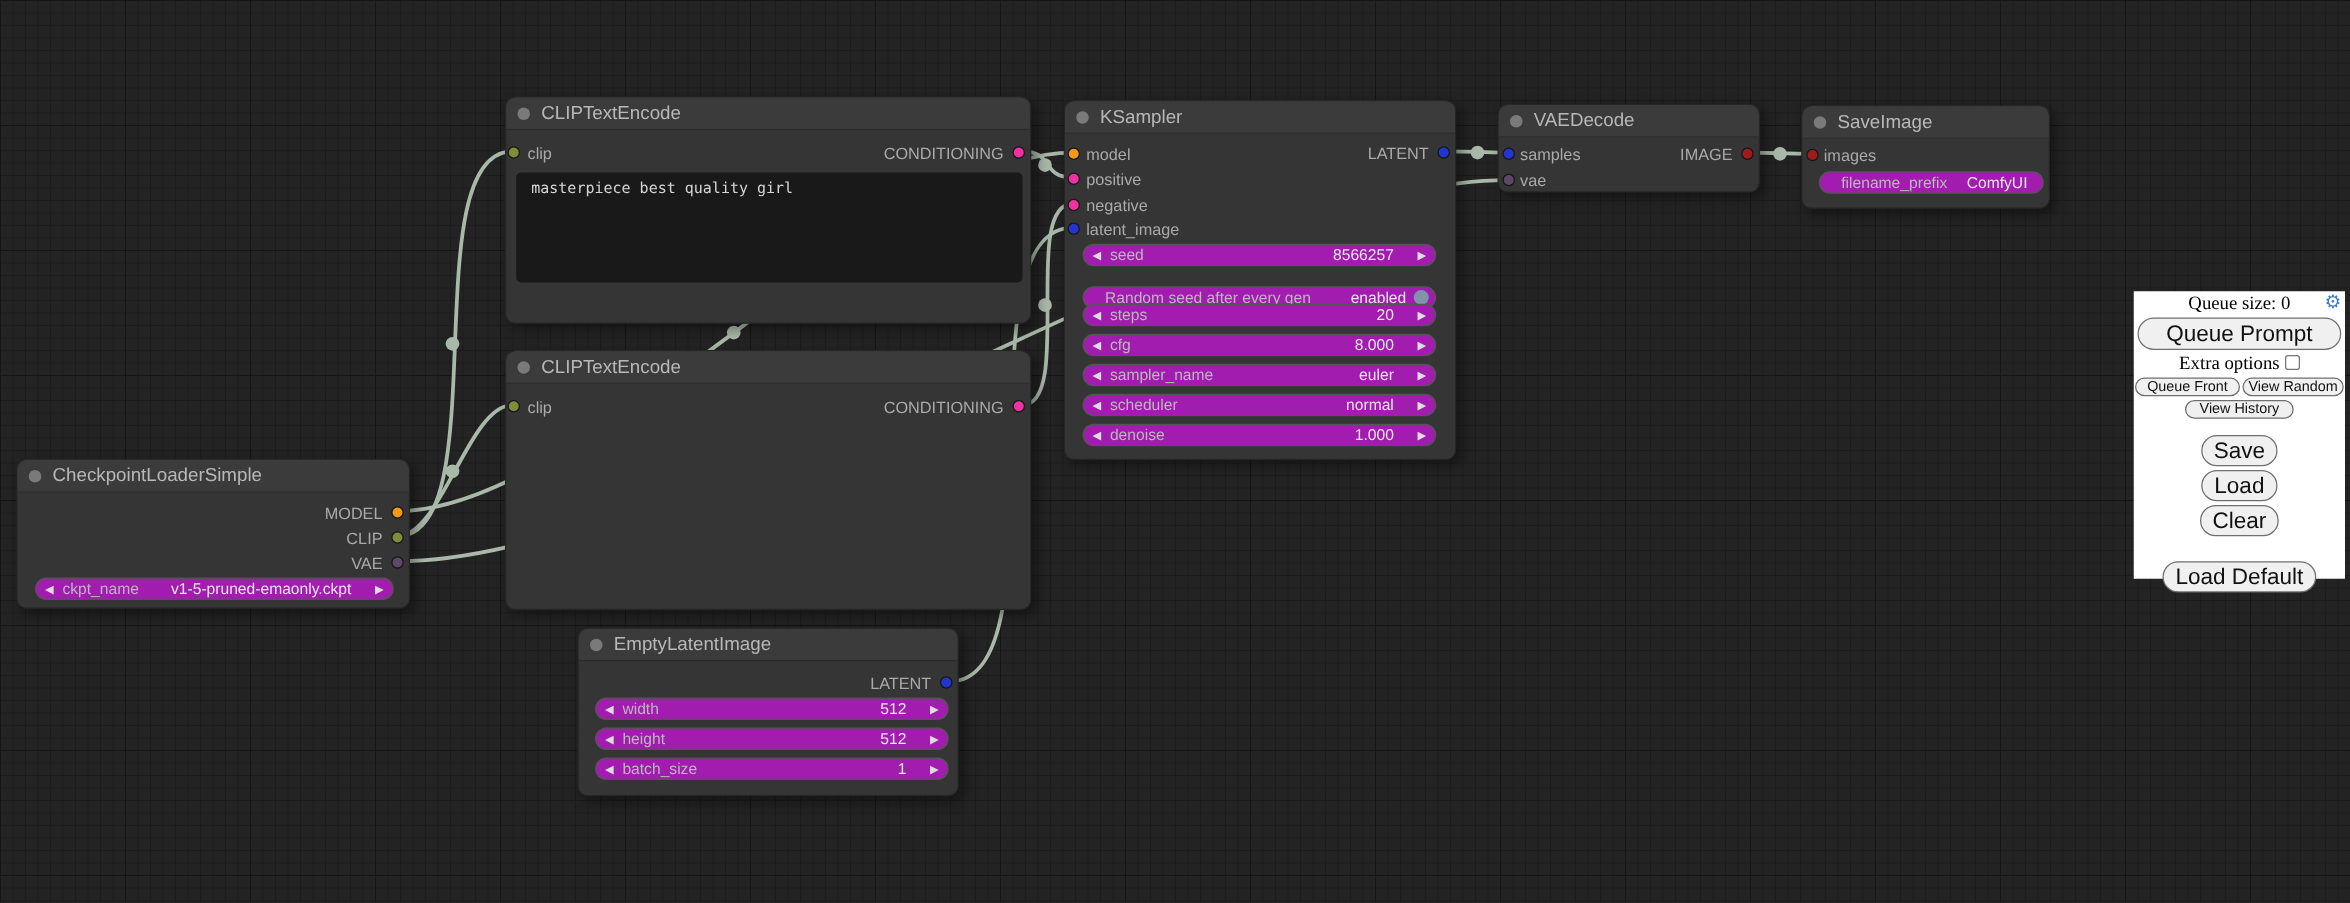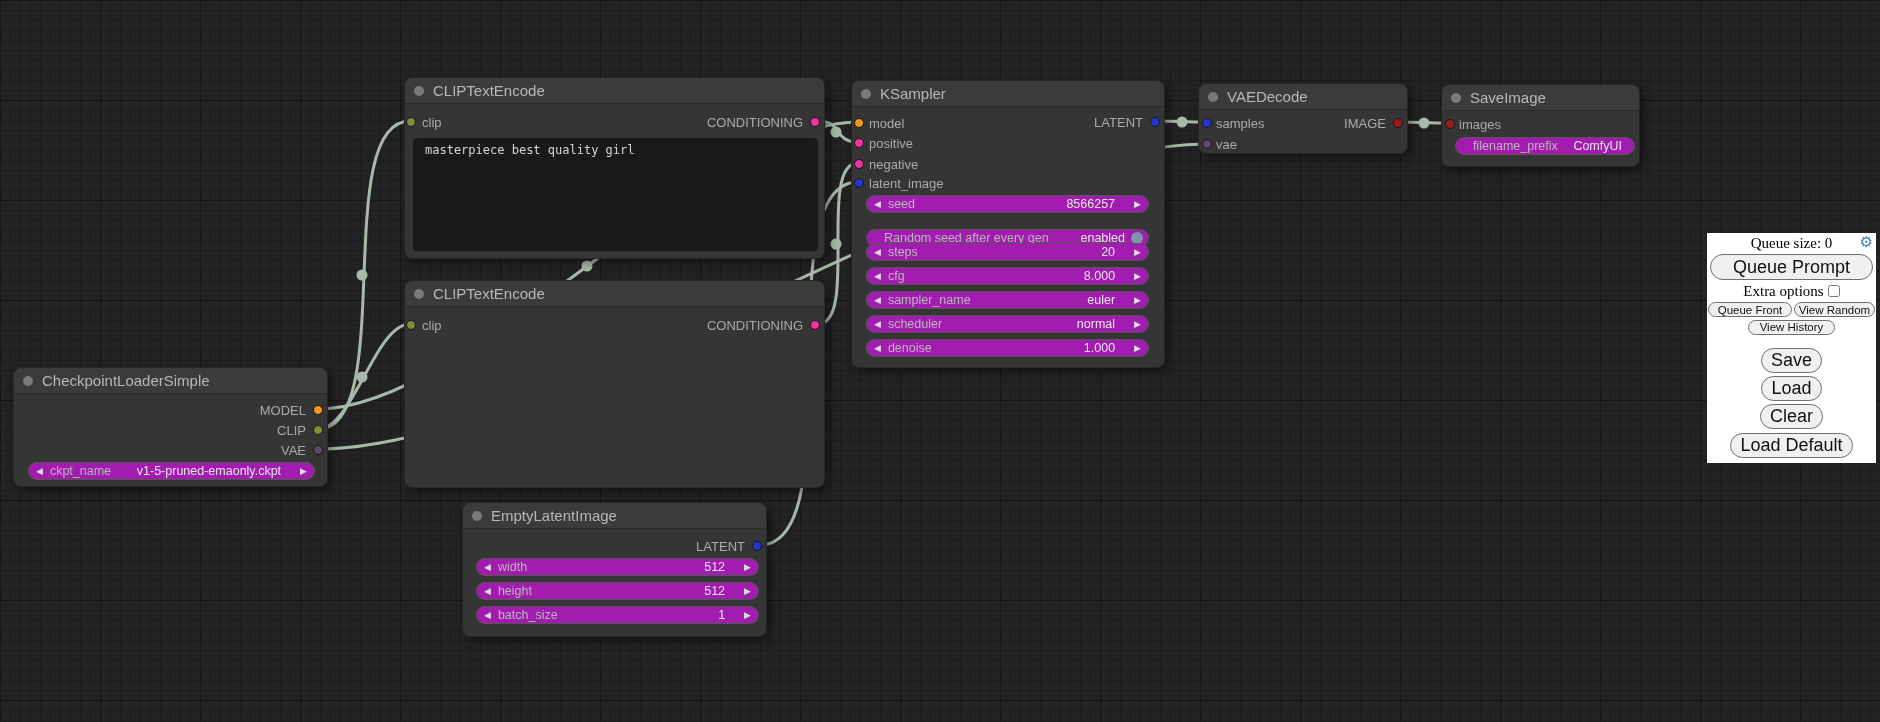--- a/index.html
+++ b/index.html
@@ -63,21 +63,21 @@
     border:1px solid #6f6f6f; border-radius:13px; color:#111; cursor:pointer;
   }
   #queue-prompt { display:block; width:163px; height:26px; margin:1px auto 3px auto; font-size:18px; }
   .extra { height:17px; line-height:17px; font-size:15px; }
   .extra input { width:12px; height:12px; vertical-align:-1px; margin-left:4px; }
   .row2 { display:flex; justify-content:center; gap:2px; margin-top:2px; }
   .sbtn { font-size:11.5px; height:15px; line-height:12px; }
   #queue-front { width:84px; } #view-queue { width:81px; }
   #view-history { width:87px; margin-top:2px; }
   .bigbtn { display:block; margin:3px auto 0 auto; font-size:18px; padding:1px 9px; height:25px; }
-  #load-default { margin-top:4px; }
+  #load-default { margin-top:20px; }
 </style>
 </head>
 <body>
 
 <div id="canvas">
 
   <svg id="links" width="1880" height="722">
     <g fill="none" stroke-width="3" stroke-linecap="round">
       <path d="M318,429 C398,429 330,121 410,121" stroke="#a9b9a9"></path>
       <path d="M318,429 C353,429 375,324 410,324" stroke="#a9b9a9"></path>
@@ -133,21 +133,21 @@
       <span>CLIPTextEncode</span>
     </div>
     <div class="slot in" style="top:36px">
       <span class="dot" style="background-color: rgb(127, 140, 58);"></span>
       <span class="slabel">clip</span>
     </div>
     <div class="slot out" style="top:36px">
       <span class="slabel">CONDITIONING</span>
       <span class="dot" style="background-color: rgb(238, 50, 164);"></span>
     </div>
-    <textarea class="ntext" style="left: 8px; top: 60px; width: 405px; height: 113px; padding-left: 12px;" spellcheck="false">masterpiece best quality girl</textarea>
+    <textarea class="ntext" style="left: 8px; top: 60px; width: 405px; height: 88px; padding-left: 12px;" spellcheck="false">masterpiece best quality girl</textarea>
   </div>
 
   <div class="node" style="left:404px;top:280px;width:421px;height:208px">
     <div class="ntitle">
       <span class="tdot" style="background-color: rgb(122, 122, 122);"></span>
       <span>CLIPTextEncode</span>
     </div>
     <div class="slot in" style="top:36px">
       <span class="dot" style="background-color: rgb(127, 140, 58);"></span>
       <span class="slabel">clip</span>

